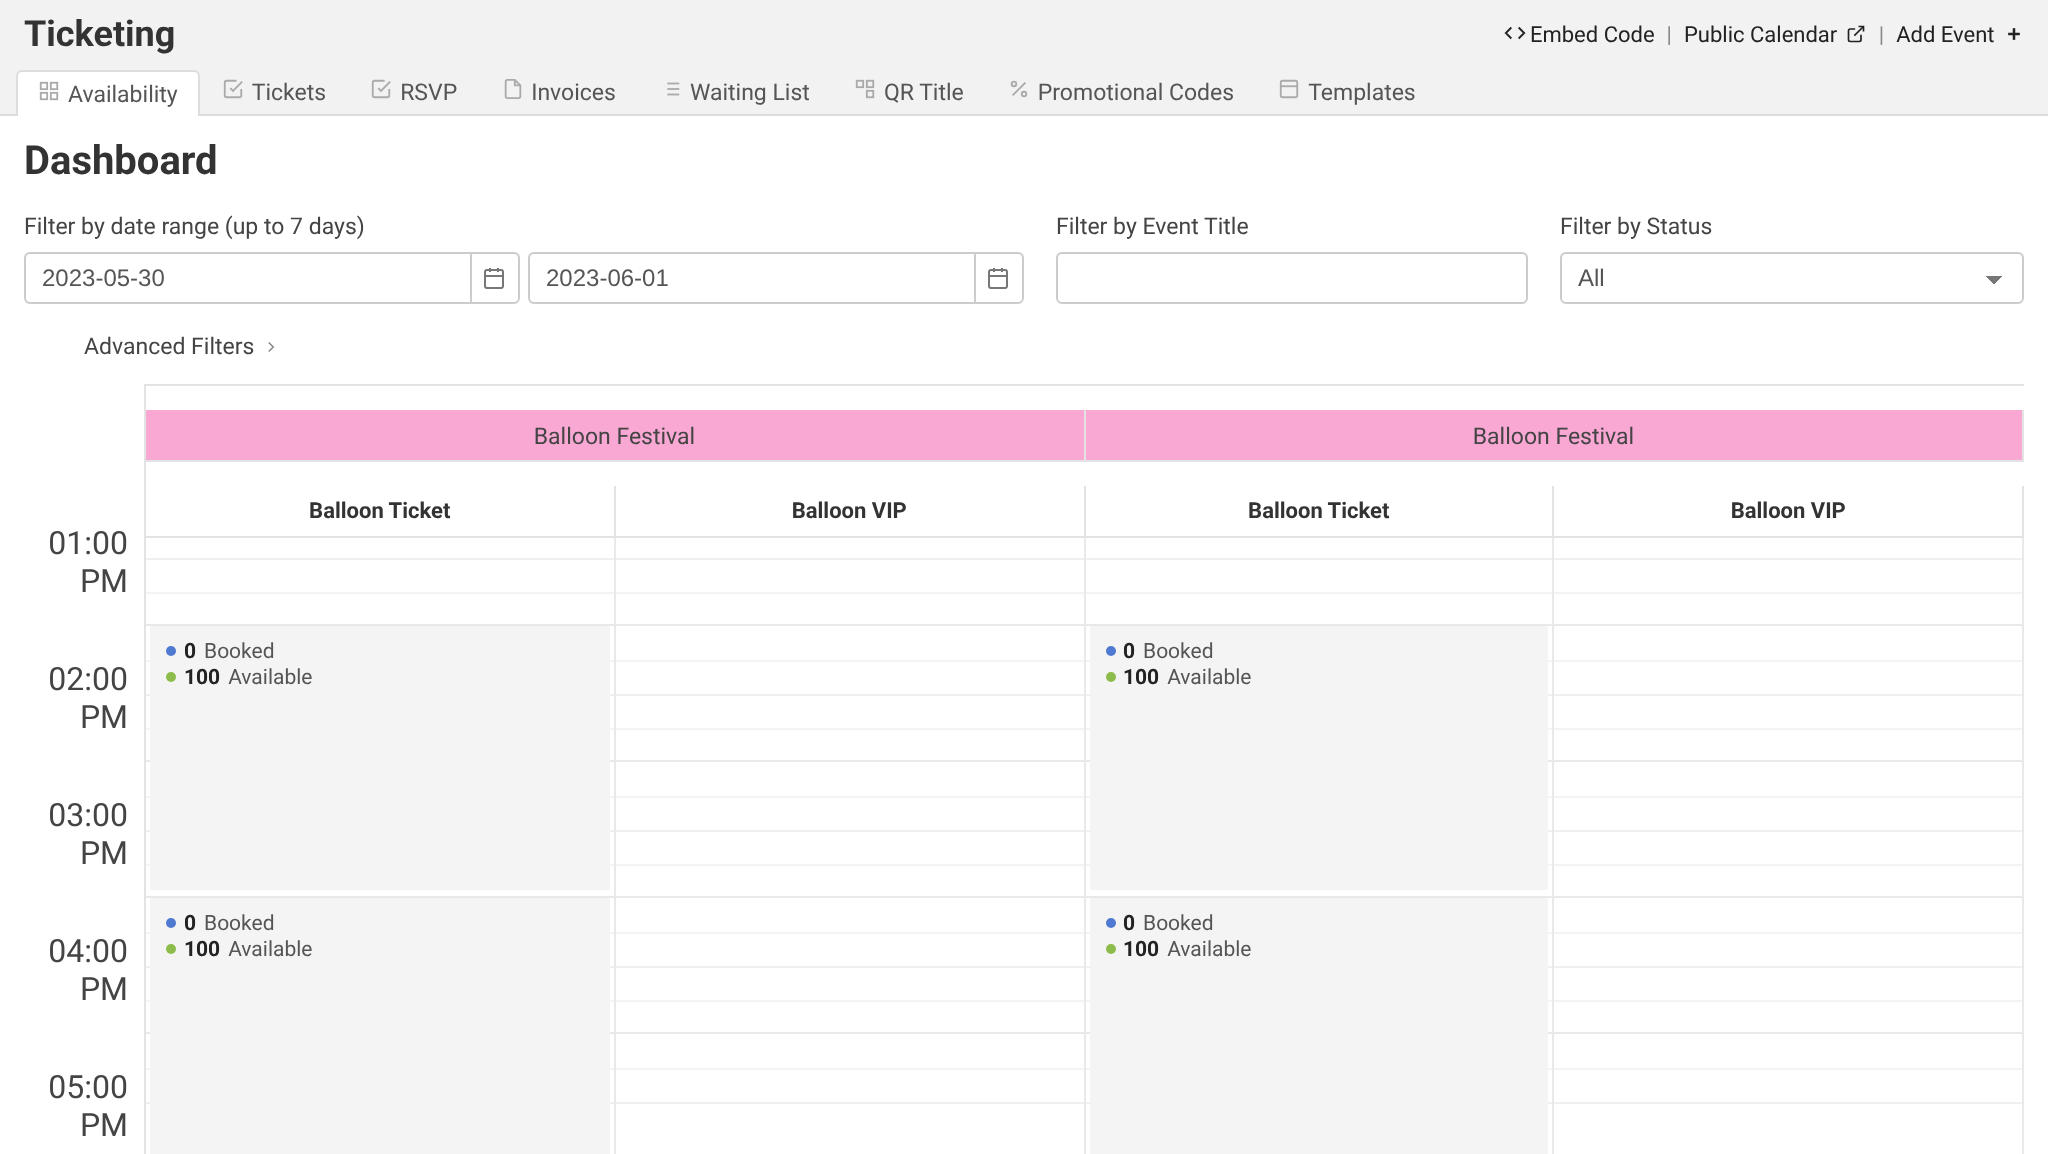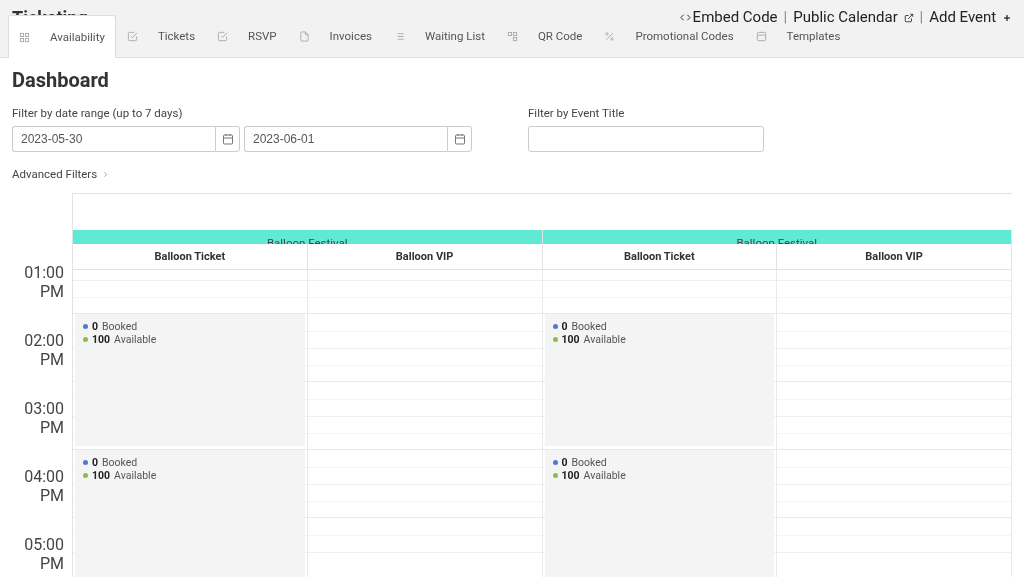--- a/index.html
+++ b/index.html
@@ -16,40 +16,39 @@
     display: flex;
     align-items: center;
     padding: 0 12px;
     height: 34px;
   }
   .topbar h1 {
     font-size: 18px;
     font-weight: 700;
     flex: 1;
   }
-  .top-actions { font-size: 15px; color: #222; display: flex; align-items:center; gap:4px;}
+  .top-actions { font-size: 11px; color: #222; display: flex; align-items:center; gap:4px;}
   .top-actions a { color:#222; text-decoration:none; cursor:pointer; }
   .top-actions .sep { color:#888; padding:0 2px;}
   .tabbar {
     background:#f2f2f2;
     border-bottom: 1px solid #ddd;
     padding-left:8px;
     display:flex;
     align-items:flex-end;
     height:24px;
   }
   .tab {
-    padding:14px 10px;
+    padding:4px 10px;
     font-size:11.5px;
     color:#555;
     border:1px solid transparent;
     border-bottom:none;
     display:flex;
-    align-items:center;
-    gap:20px;
+    gap:4px;
     cursor:pointer;
   }
   .tab.active {
     background:#fff;
     border-color:#ddd;
     border-radius:3px 3px 0 0;
     position:relative;
     top:1px;
   }
   .tab-icon { width:11px; height:11px; display:inline-block; color:#aaa; }
@@ -64,44 +63,44 @@
   .input {
     height:26px;
     border:1px solid #ccc;
     border-radius:3px;
     padding:0 8px;
     font-size:12px;
     color:#555;
     background:#fff;
     width:100%;
   }
-  .date-input-wrap { display:flex; width:228px;align-items:flex-end;}
+  .date-input-wrap { display:flex; width:248px;align-items:flex-end;}
   .date-input-wrap .input { border-radius:3px 0 0 3px; border-right:none; }
   .icon-btn {
     width:28px;height:26px;border:1px solid #ccc;border-radius:0 3px 3px 0;
     background:#fff;display:flex;align-items:center;justify-content:center;color:#777;cursor:pointer;
   }
   select.input { appearance:none; background:
     linear-gradient(45deg, transparent 50%, #777 50%) calc(100% - 14px) 11px / 4px 4px no-repeat,
     linear-gradient(-45deg, transparent 50%, #777 50%) calc(100% - 10px) 11px / 4px 4px no-repeat,
     #fff;
   }
-  .adv { font-size:11.5px; color:#444; margin-bottom:12px; cursor:pointer; display:inline-flex; align-items:center; gap:4px;}
+  .adv { font-size:11.5px; color:#444; margin-bottom:12px; cursor:pointer; display:inline-flex; align-items:center; gap:4px;margin-left:30px;}
   .calendar-area { display:flex; height: 404px; }
   .time-col { width:60px; flex:none; padding-top:76px;}
   .time-col .hour { height:68px; font-size:16px; color:#444; text-align:right; padding-right:8px; transform:translateY(-6px);}
   .cal-grid { flex:1; overflow-y:auto; border:1px solid #e3e3e3; border-right:none;}
   .cal-grid::-webkit-scrollbar{width:10px;}
   .cal-grid::-webkit-scrollbar-track{background:#f2f2f2;}
   .cal-grid::-webkit-scrollbar-thumb{background:#c8c8c8;border-radius:5px;}
   .day-head-row { display:flex; position:sticky; top:0; z-index:3;}
   .day-head { flex:1; height:24px; display:flex;align-items:center;justify-content:center;font-size:11.5px;font-weight:600;border-right:1px solid #d7d7d7;}
   .dh-tue { background:#a9a9a9; color:#fff;}
   .dh-thu { background:#e7e7e7; color:#444;}
-  .event-row { display:flex; position:sticky; top:36px; z-index:2; background:#5eead4;}
+  .event-row { display:flex; position:sticky; top:12px; z-index:2; background:#f9a8d4;}
   .event-cell { flex:1; height:26px;display:flex;align-items:center;justify-content:center;font-size:11.5px;color:#444;border-right:1px solid #e3e3e3;border-bottom:1px solid #e3e3e3;}
   .ticket-row { display:flex; position:sticky; top:50px; z-index:2; background:#fff;}
   .ticket-cell { flex:1; height:26px;display:flex;align-items:center;justify-content:center;font-size:11px;font-weight:700;color:#333;border-right:1px solid #e3e3e3;border-bottom:1px solid #e3e3e3;}
   .grid-body { display:flex; position:relative; }
   .col { flex:1; border-right:1px solid #e9e9e9; position:relative; }
   .hour-block { height:68px; border-bottom:1px solid #e9e9e9; position:relative;}
   .hour-block::before { content:""; position:absolute; left:0;right:0;top:17px;height:1px;background:#f4f4f4;}
   .hour-block::after  { content:""; position:absolute; left:0;right:0;top:34px;height:1px;background:#efefef;}
   .hour-block .q3 { position:absolute; left:0;right:0;top:51px;height:1px;background:#f4f4f4;}
   .event-block {
@@ -200,21 +199,21 @@
     <span>Waiting List</span>
   </div>
   <div class="tab">
     <span class="tab-icon">
         <svg viewBox="0 0 24 24" width="11" height="11" fill="none" stroke="currentColor" stroke-width="2">
           <rect x="3" y="3" width="7" height="7"></rect>
           <rect x="14" y="14" width="7" height="7"></rect>
           <rect x="14" y="3" width="7" height="7"></rect>
         </svg>
       </span>
-    <span>QR Code</span>
+    <span>QR Title</span>
   </div>
   <div class="tab">
     <span class="tab-icon">
         <svg viewBox="0 0 24 24" width="11" height="11" fill="none" stroke="currentColor" stroke-width="2">
           <line x1="19" y1="5" x2="5" y2="19"></line>
           <circle cx="6.5" cy="6.5" r="2.5"></circle>
           <circle cx="17.5" cy="17.5" r="2.5"></circle>
         </svg>
       </span>
     <span>Promotional Codes</span>
@@ -258,20 +257,26 @@
                 <line x1="8" y1="2" x2="8" y2="6"></line>
                 <line x1="3" y1="10" x2="21" y2="10"></line>
               </svg>
           </div>
         </div>
       </div>
     </div>
     <div class="f-title">
       <span class="filter-label">Filter by Event Title</span>
       <input class="input" value="" style="">
+    </div>
+    <div class="f-status">
+      <span class="filter-label">Filter by Status</span>
+      <select class="input">
+        <option>All</option>
+      </select>
     </div>
   </div>
 
   <div class="adv">
     <span>Advanced Filters</span>
     <svg width="9" height="9" viewBox="0 0 24 24" fill="none" stroke="#888" stroke-width="2">
         <polyline points="9 18 15 12 9 6"></polyline>
       </svg>
   </div>
 

